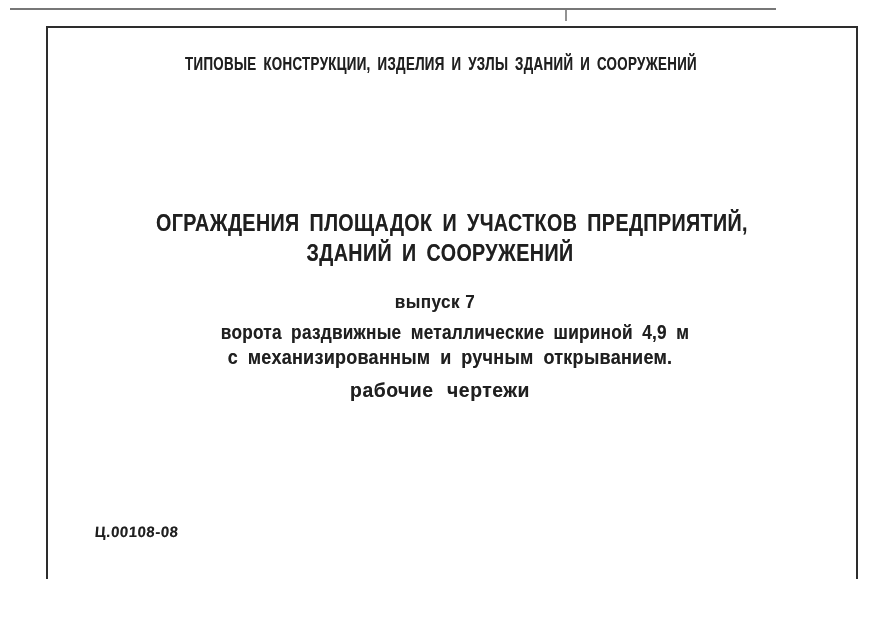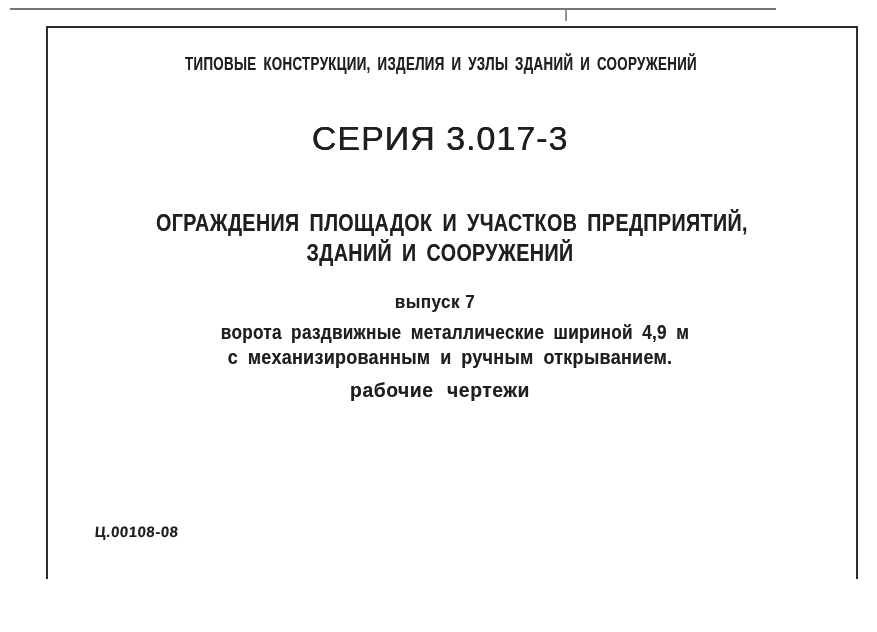--- a/index.html
+++ b/index.html
@@ -156,21 +156,20 @@
 <body>
 
 <div class="page">
 
   <div class="top-rule"></div>
   <div class="top-tick"></div>
   <div class="frame"></div>
 
   <div class="tline category-header">ТИПОВЫЕ КОНСТРУКЦИИ, ИЗДЕЛИЯ И УЗЛЫ ЗДАНИЙ И СООРУЖЕНИЙ</div>
 
-  <div class="tline series-title">СЕРИЯ 3.017-3</div>
 
   <div class="tline subject-1">ОГРАЖДЕНИЯ ПЛОЩАДОК И УЧАСТКОВ ПРЕДПРИЯТИЙ,</div>
 
   <div class="tline subject-2">ЗДАНИЙ И СООРУЖЕНИЙ</div>
 
   <div class="tline issue-line">выпуск 7</div>
 
   <div class="tline desc-1">ворота раздвижные металлические шириной 4,9 м</div>
 
   <div class="tline desc-2">с механизированным и ручным открыванием.</div>

